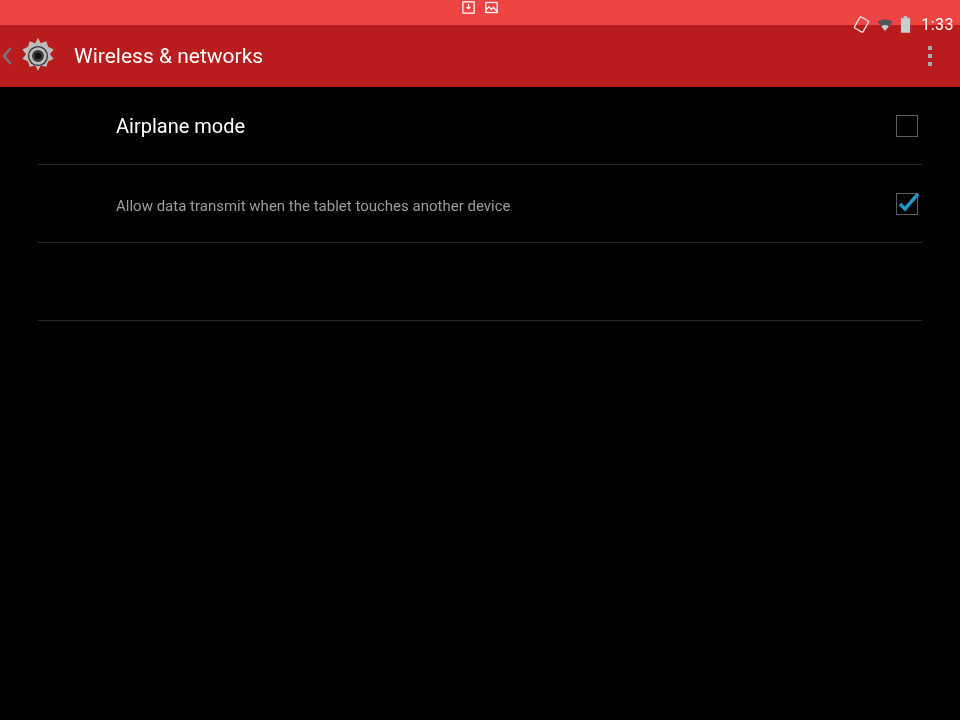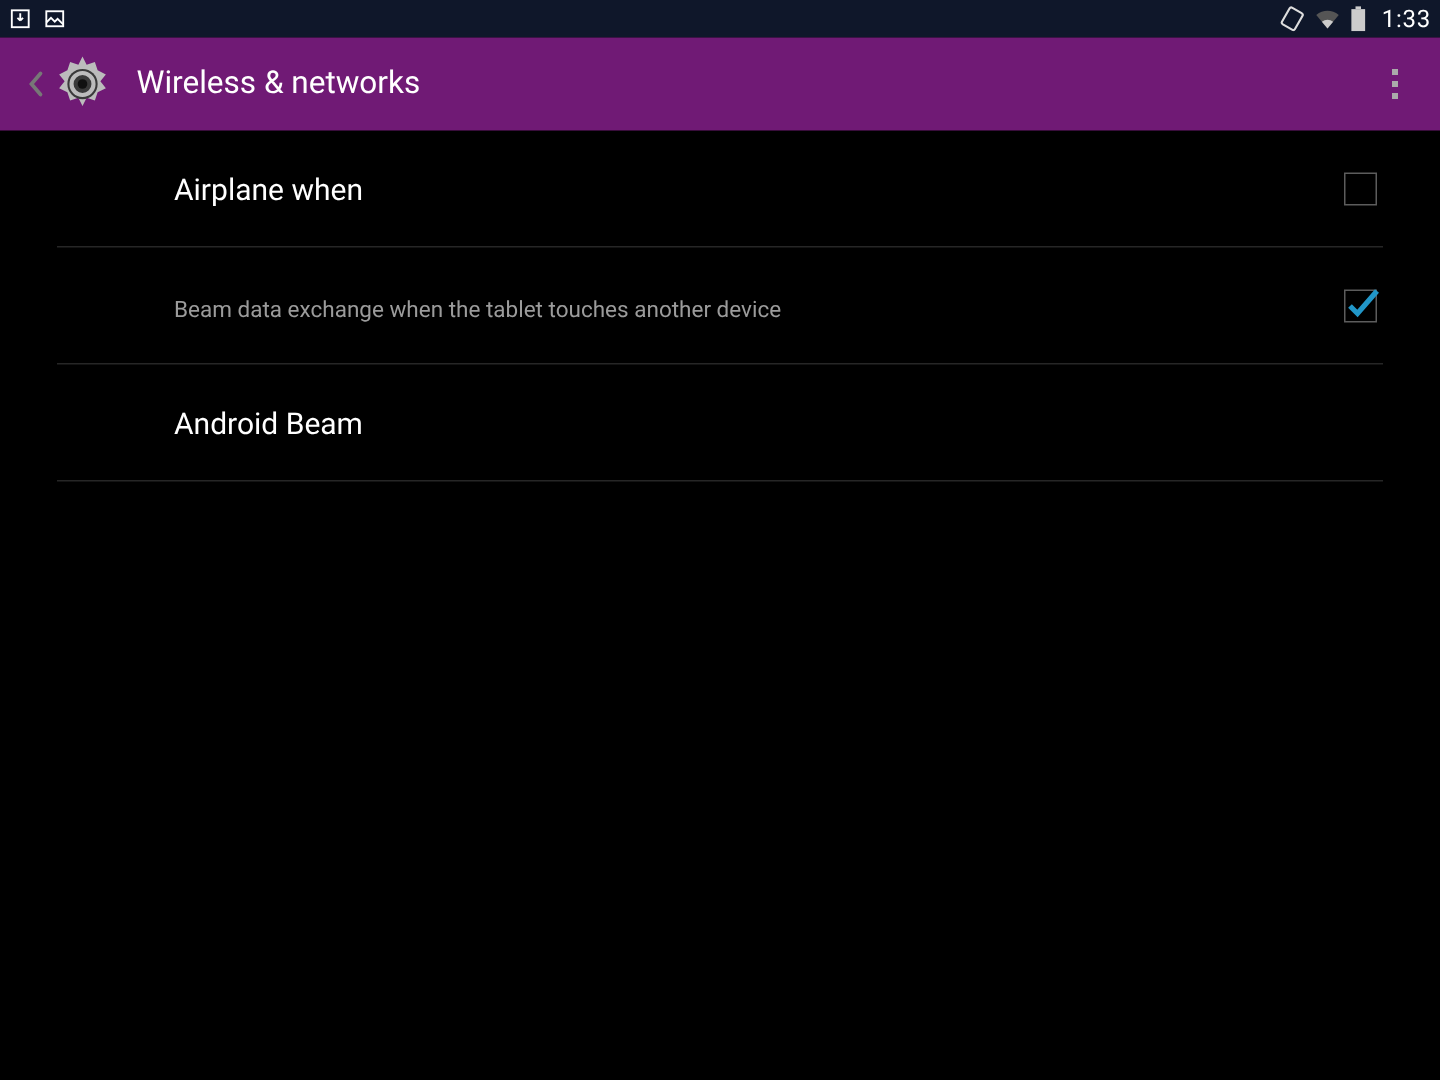--- a/index.html
+++ b/index.html
@@ -7,39 +7,40 @@
   body {
     background: #000;
     font-family: Roboto, "Helvetica Neue", Arial, sans-serif;
     color: #fff;
     font-weight: 300;
   }
 
   
   .status-bar {
     height: 25px;
-    background: #0f172a;
+    background: #ef4444;
     display: flex;
     align-items: center;
     padding: 0 6px;
     font-size: 14px;
     color: #fff;
+    flex-direction: column;
   }
   .status-left { display: flex; gap: 8px; align-items: center; }
   .status-right { margin-left: auto; display: flex; gap: 6px; align-items: center; }
   .status-icon { display: flex; align-items: center; justify-content: center; }
   .clock { font-size: 16px; letter-spacing: 0.5px; margin-left: 4px; font-weight:400;}
 
   
   .action-bar {
     height: 62px;
-    background: #701a75;
+    background: #b91c1c;
     display: flex;
     align-items: center;
-    padding: 0 10px 0 17px;
+    padding: 0 10px 0 0;
   }
   .back-caret {
     width: 14px; height: 62px;
     display:flex; align-items:center; justify-content:center;
     color:#888;
   }
   .app-icon {
     width: 48px; height: 48px;
     display:flex; align-items:center; justify-content:center;
     margin-right: 12px;
@@ -149,36 +150,35 @@
         <rect x="1" y="9" width="4" height="4" fill="#aaa"></rect>
         <rect x="1" y="17" width="4" height="4" fill="#aaa"></rect>
       </svg>
   </div>
 </div>
 
 <div class="list">
 
   <div class="row">
     <div class="row-text">
-      <div class="row-title">Airplane when</div>
+      <div class="row-title">Airplane mode</div>
     </div>
     <div class="chk"></div>
   </div>
 
   <div class="row">
     <div class="row-text">
-      <div class="row-sub">Beam data exchange when the tablet touches another device</div>
+      <div class="row-sub">Allow data transmit when the tablet touches another device</div>
     </div>
     <div class="chk">
       <svg width="24" height="24" viewBox="0 0 24 24" style="position:absolute; left:-1px; top:-3px;">
           <path d="M4 13l5 5L22 3" stroke="#2196c8" stroke-width="3.5" fill="none"></path>
         </svg>
     </div>
   </div>
 
   <div class="row">
     <div class="row-text">
-      <div class="row-title">Android Beam</div>
     </div>
   </div>
 
 
 </div>
 
 </body></html>

